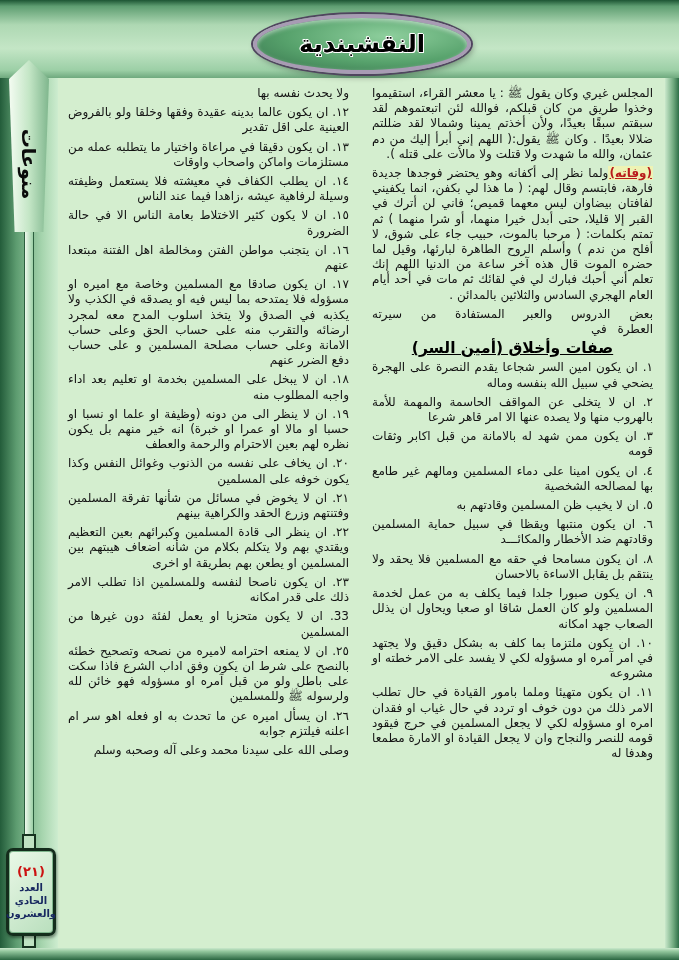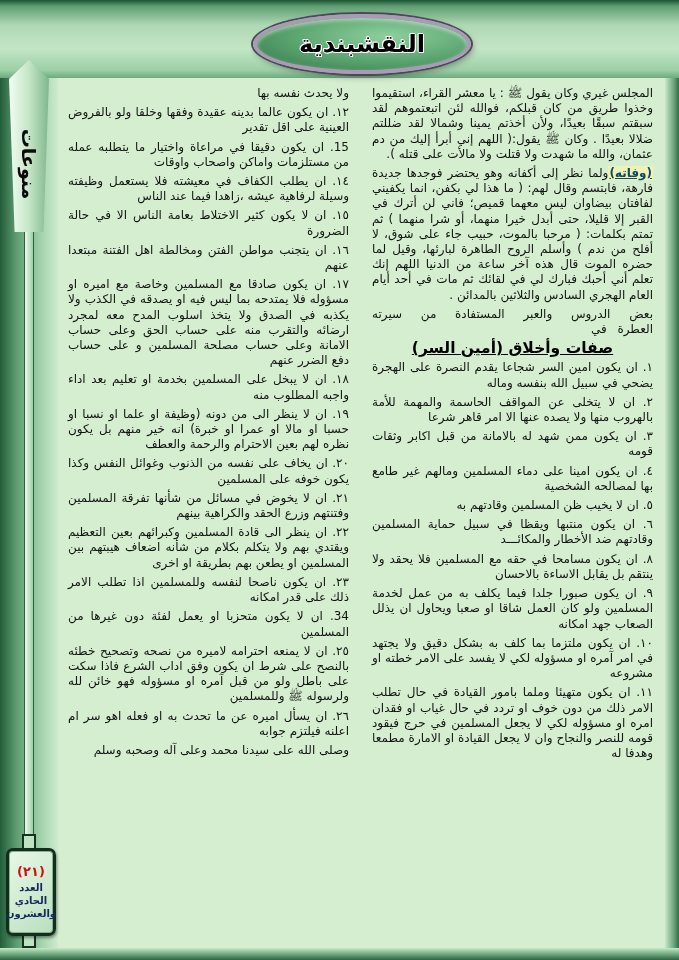--- a/index.html
+++ b/index.html
@@ -78,21 +78,21 @@
     position:absolute; left:60px; right:16px; top:80px; bottom:12px;
     direction:rtl; display:flex; gap:15px; padding:2px 6px 0 4px;
   }
   .col {
     flex:1; overflow:hidden; color:#131313;
     font-size:12px; line-height:15.2px; text-align:justify;
   }
   .para { margin:4px; }
   .spread { word-spacing:7px; }
   .blue-label {
-    color:#0c4a6e; font-weight:bold; text-decoration:underline;
+    color:#b91c1c; font-weight:bold; text-decoration:underline;
     background:#eef3b4; padding:0 1px;
   }
   .section-heading {
     margin:4px 0 2px; text-align:center;
     color:#000000; font-weight:bold; font-size:15.5px;
     text-decoration:underline;
   }
 </style>
 </head>
 <body>
@@ -138,31 +138,31 @@
       <p class="para">٦. ان يكون منتبها ويقظا في سبيل حماية المسلمين وقادتهم ضد الأخطار والمكائـــد</p>
       <p class="para">٨. ان يكون مسامحا في حقه مع المسلمين فلا يحقد ولا ينتقم بل يقابل الاساءة بالاحسان</p>
       <p class="para">٩. ان يكون صبورا جلدا فيما يكلف به من عمل لخدمة المسلمين ولو كان العمل شاقا او صعبا ويحاول ان يذلل الصعاب جهد امكانه</p>
       <p class="para">١٠. ان يكون ملتزما بما كلف به بشكل دقيق ولا يجتهد في امر آمره او مسؤوله لكي لا يفسد على الامر خطته او مشروعه</p>
       <p class="para">١١. ان يكون متهيئا وملما بامور القيادة في حال تطلب الامر ذلك من دون خوف او تردد في حال غياب او فقدان امره او مسؤوله لكي لا يجعل المسلمين في حرج فيقود قومه للنصر والنجاح وان لا يجعل القيادة او الامارة مطمعا وهدفا له</p>
     </div>
 
     <div class="col">
       <p class="para">ولا يحدث نفسه بها</p>
       <p class="para">١٢. ان يكون عالما بدينه عقيدة وفقها وخلقا ولو بالفروض العينية على اقل تقدير</p>
-      <p class="para">15. ان يكون دقيقا في مراعاة واختيار ما يتطلبه عمله من مستلزمات واماكن واصحاب واوقات</p>
+      <p class="para">١٣. ان يكون دقيقا في مراعاة واختيار ما يتطلبه عمله من مستلزمات واماكن واصحاب واوقات</p>
       <p class="para">١٤. ان يطلب الكفاف في معيشته فلا يستعمل وظيفته وسيلة لرفاهية عيشه ،زاهدا فيما عند الناس</p>
       <p class="para">١٥. ان لا يكون كثير الاختلاط بعامة الناس الا في حالة الضرورة</p>
       <p class="para">١٦. ان يتجنب مواطن الفتن ومخالطة اهل الفتنة مبتعدا عنهم</p>
       <p class="para">١٧. ان يكون صادقا مع المسلمين وخاصة مع اميره او مسؤوله فلا يمتدحه بما ليس فيه او يصدقه في الكذب ولا يكذبه في الصدق ولا يتخذ اسلوب المدح معه لمجرد ارضائه والتقرب منه على حساب الحق وعلى حساب الامانة وعلى حساب مصلحة المسلمين و على حساب دفع الضرر عنهم</p>
       <p class="para">١٨. ان لا يبخل على المسلمين بخدمة او تعليم بعد اداء واجبه المطلوب منه</p>
       <p class="para">١٩. ان لا ينظر الى من دونه (وظيفة او علما او نسبا او حسبا او مالا او عمرا او خبرة) انه خير منهم بل يكون نظره لهم بعين الاحترام والرحمة والعطف</p>
       <p class="para">٢٠. ان يخاف على نفسه من الذنوب وغوائل النفس وكذا يكون خوفه على المسلمين</p>
       <p class="para">٢١. ان لا يخوض في مسائل من شأنها تفرقة المسلمين وفتنتهم وزرع الحقد والكراهية بينهم</p>
       <p class="para">٢٢. ان ينظر الى قادة المسلمين وكبرائهم بعين التعظيم ويقتدي بهم ولا يتكلم بكلام من شأنه اضعاف هيبتهم بين المسلمين او يطعن بهم بطريقة او اخرى</p>
       <p class="para">٢٣. ان يكون ناصحا لنفسه وللمسلمين اذا تطلب الامر ذلك على قدر امكانه</p>
-      <p class="para">34. ان لا يكون متحزبا او يعمل لفئة دون غيرها من المسلمين</p>
+      <p class="para">33. ان لا يكون متحزبا او يعمل لفئة دون غيرها من المسلمين</p>
       <p class="para">٢٥. ان لا يمنعه احترامه لاميره من نصحه وتصحيح خطئه بالنصح على شرط ان يكون وفق اداب الشرع فاذا سكت على باطل ولو من قبل آمره او مسؤوله فهو خائن لله ولرسوله ﷺ وللمسلمين</p>
       <p class="para">٢٦. ان يسأل اميره عن ما تحدث به او فعله اهو سر ام اعلنه فيلتزم جوابه</p>
       <p class="para">وصلى الله على سيدنا محمد وعلى آله وصحبه وسلم</p>
     </div>
 
   </div>
 </div>
 
 </body></html>

